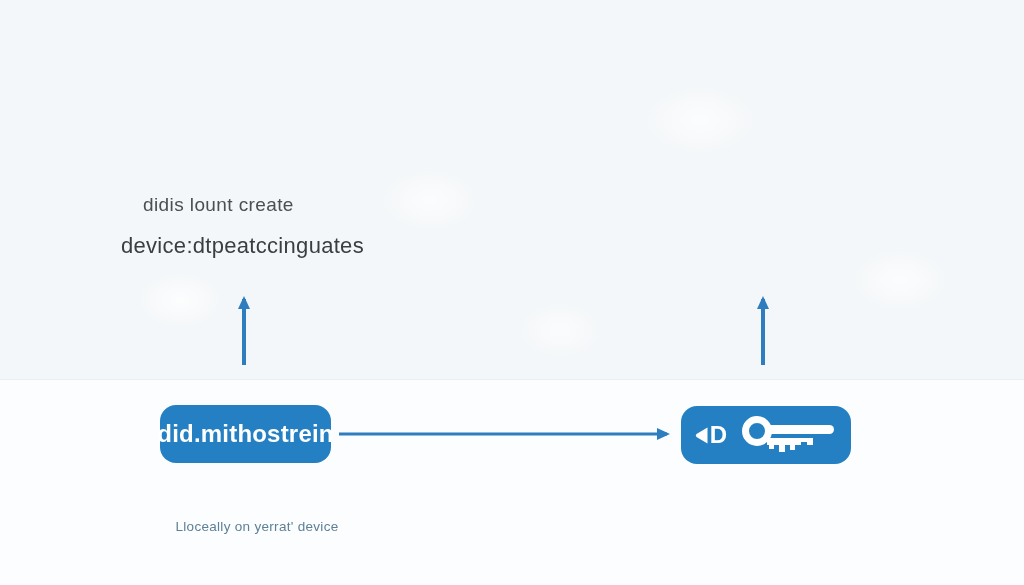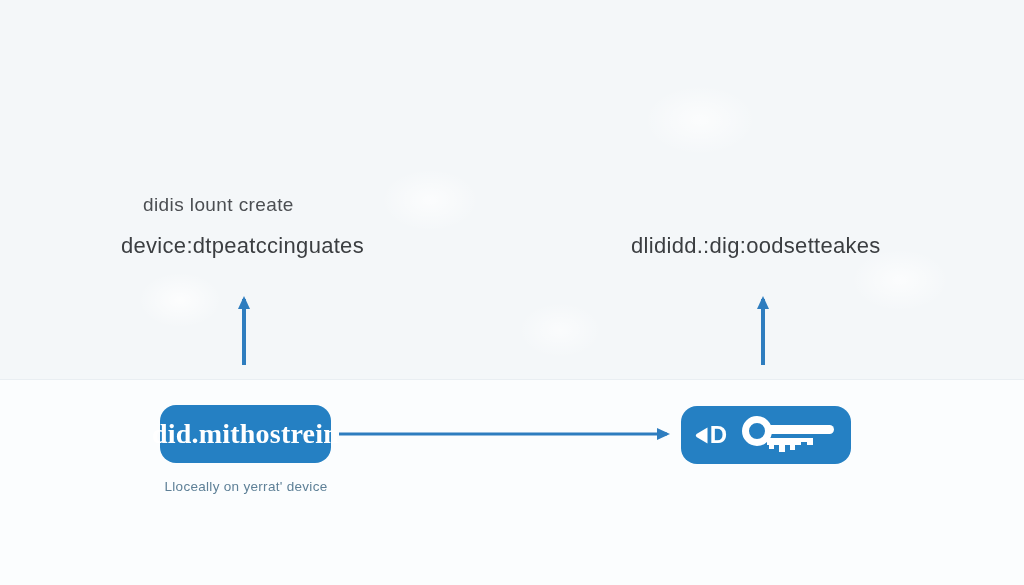--- a/index.html
+++ b/index.html
@@ -73,25 +73,24 @@
     background: var(--node-blue, #2580c3);
     border-radius: 16px;
     display: flex;
     align-items: center;
     justify-content: center;
   }
   .node-left  { left: 160px; top: 405px; width: 171px; }
   .node-right { left: 681px; top: 406px; width: 170px; gap: 14px; }
   .node-label {
     color: #ffffff;
-    font-size: 28px;
+    font-size: 24px;
     font-weight: 600;
     letter-spacing: .2px;
     white-space: nowrap;
-    font-family: Liberation Serif, serif;
   }
   .id-badge {
     display: flex;
     align-items: center;
     gap: 2px;
   }
   .id-badge .tri { display: block; }
   .id-badge .letter {
     color: #ffffff;
     font-size: 24px;
@@ -101,34 +100,33 @@
   .caption {
     position: absolute;
     top: 479px;
     width: 300px;
     text-align: center;
     font-size: 13.5px;
     letter-spacing: .3px;
     color: var(--caption-gray, #5e8097);
     white-space: nowrap;
   }
-  .caption-left  { left: 96px; }
+  .caption-left  { left: 107px; margin-top: 40px; }
   .caption-right { left: 616px; }
 </style>
 </head>
 <body>
 
 <div class="stage">
 
   <div class="bg-top"></div>
   <div class="bg-bottom"></div>
 
   <div class="lbl-line1">didis lount create</div>
   <div class="lbl-line2">device:dtpeatccinguates</div>
-  <div class="lbl-right">dlididd.:dig:oodsetteakes</div>
 
   <svg class="arrows" viewBox="0 0 1024 585">
     <defs>
       <marker id="ah" markerUnits="userSpaceOnUse" markerWidth="16" markerHeight="14" refX="10" refY="6" orient="auto">
         <path d="M0,0 L13,6 L0,12 Z" fill="var(--arrow-blue, #2e7dbf)"></path>
       </marker>
     </defs>
     <g>
       <line x1="244" y1="365" x2="244" y2="299" stroke="var(--arrow-blue, #2e7dbf)" stroke-width="4" marker-end="url(#ah)"></line>
     </g>

